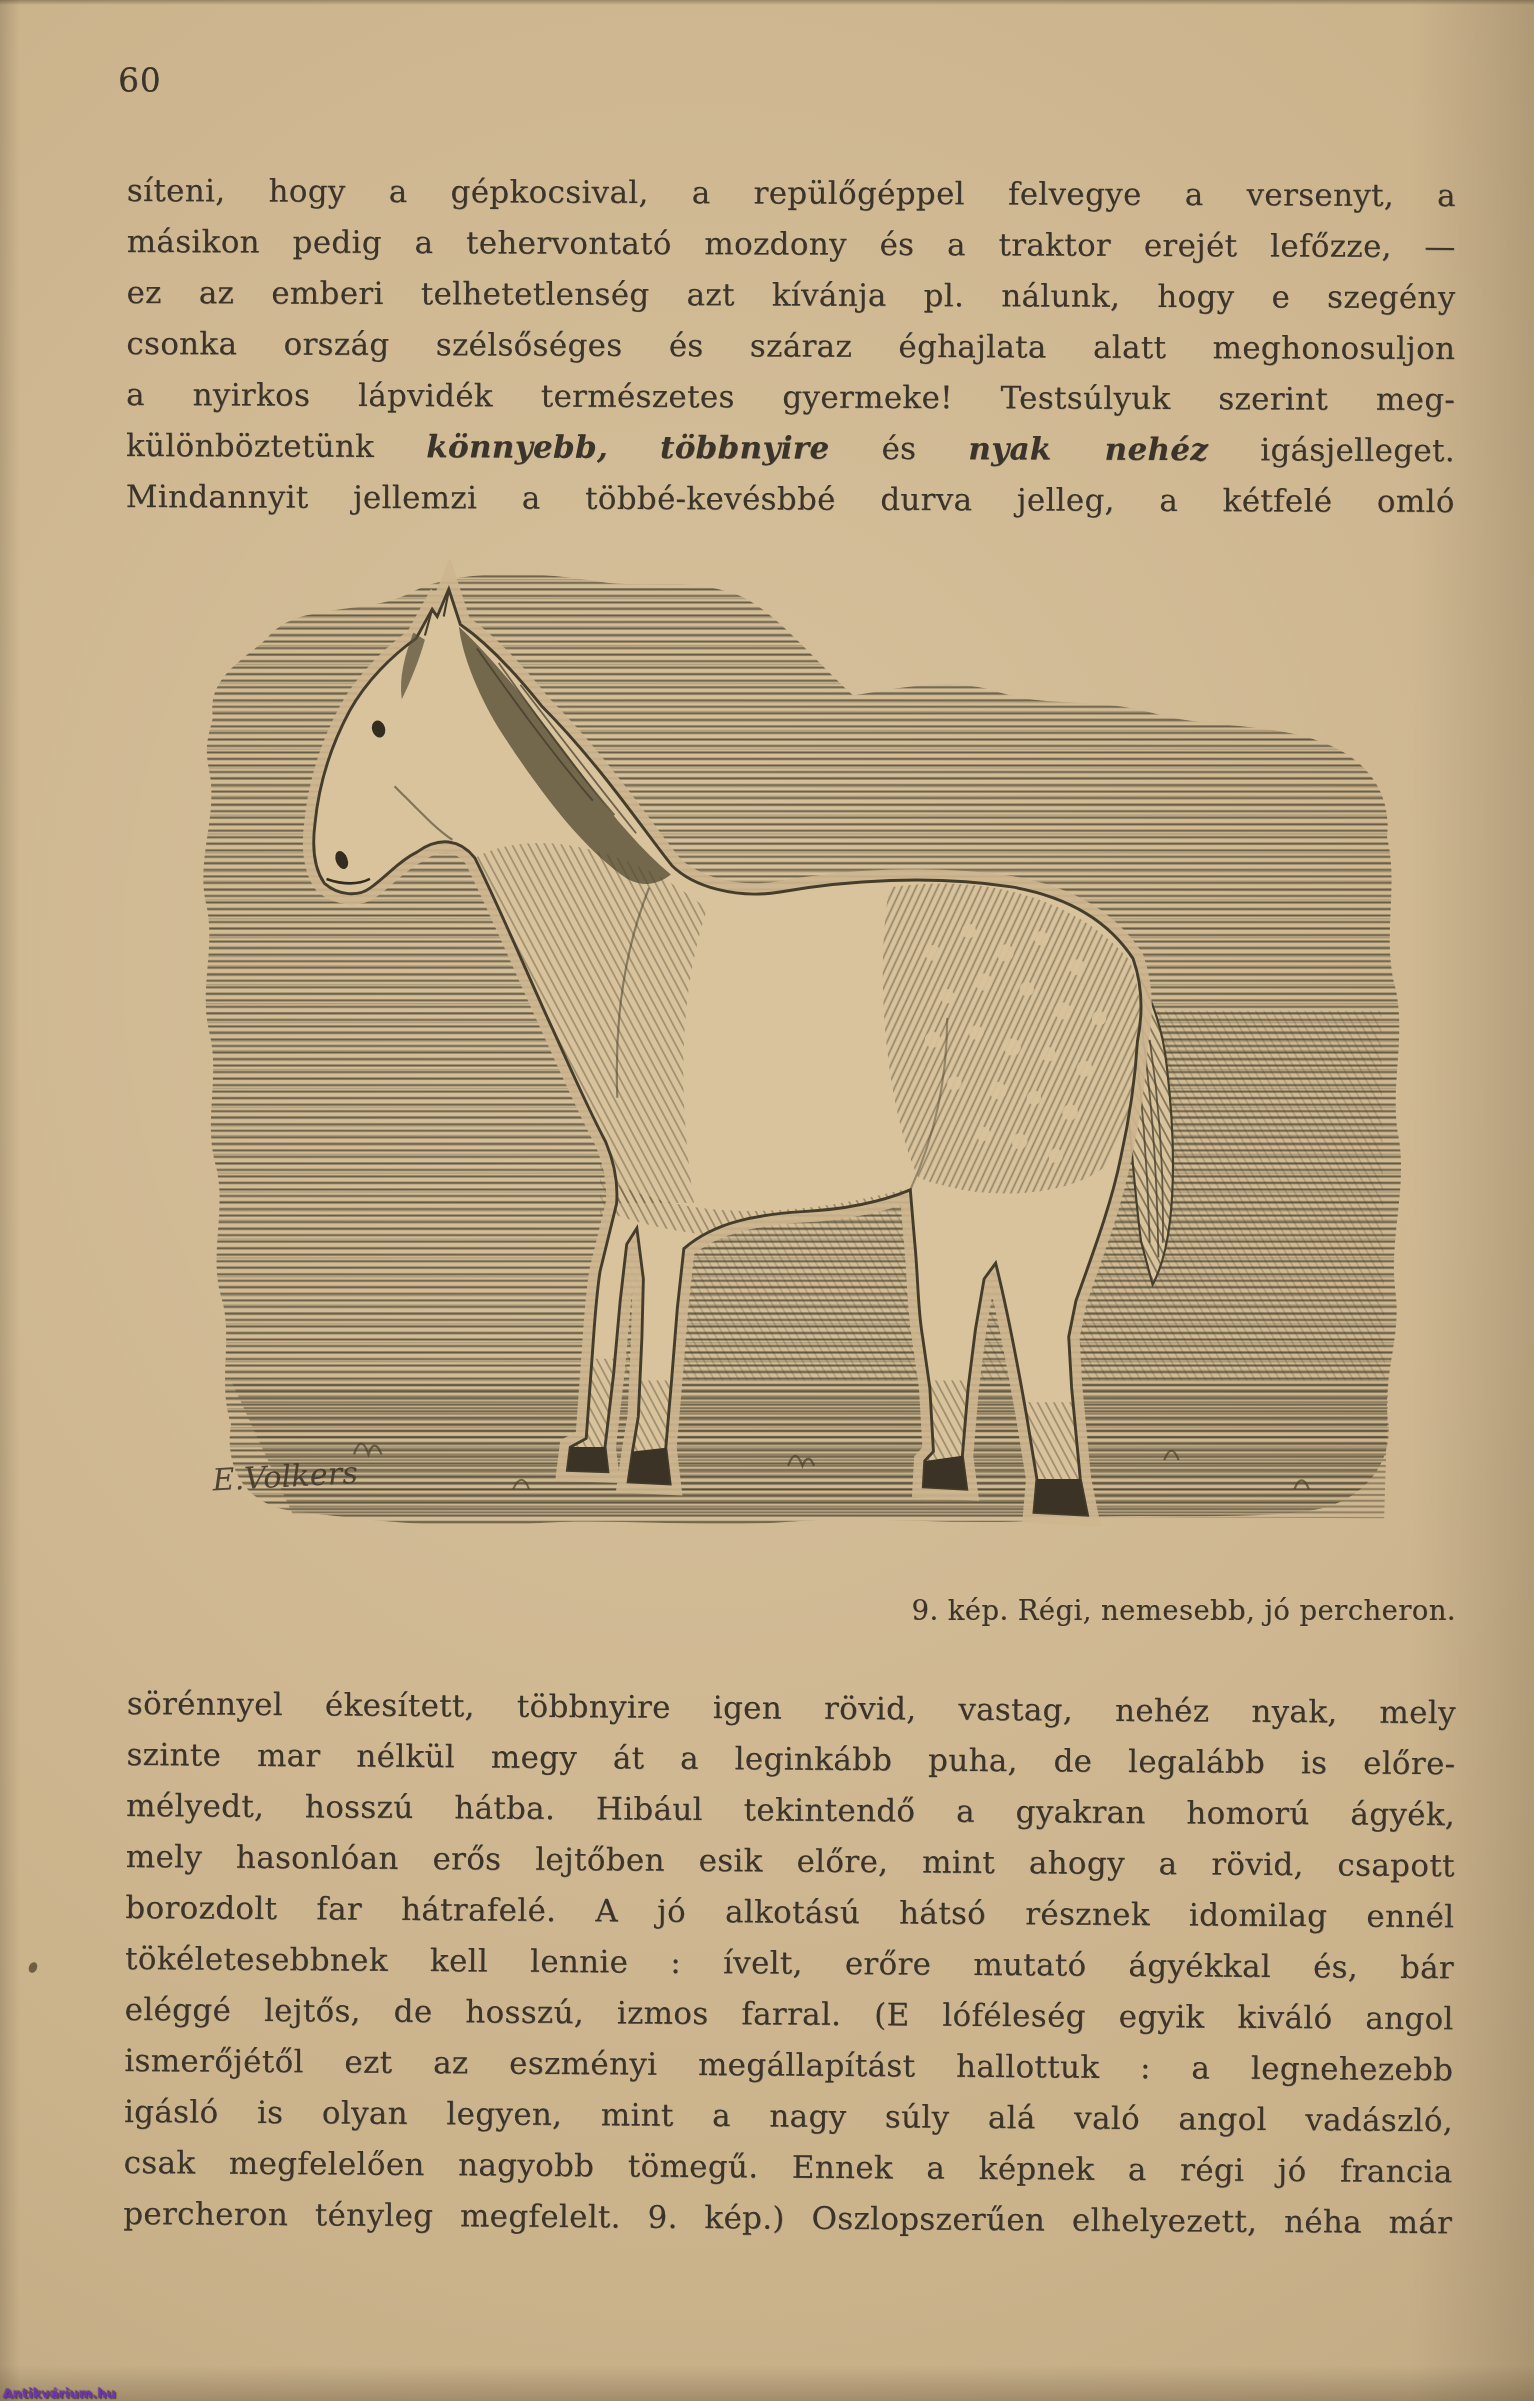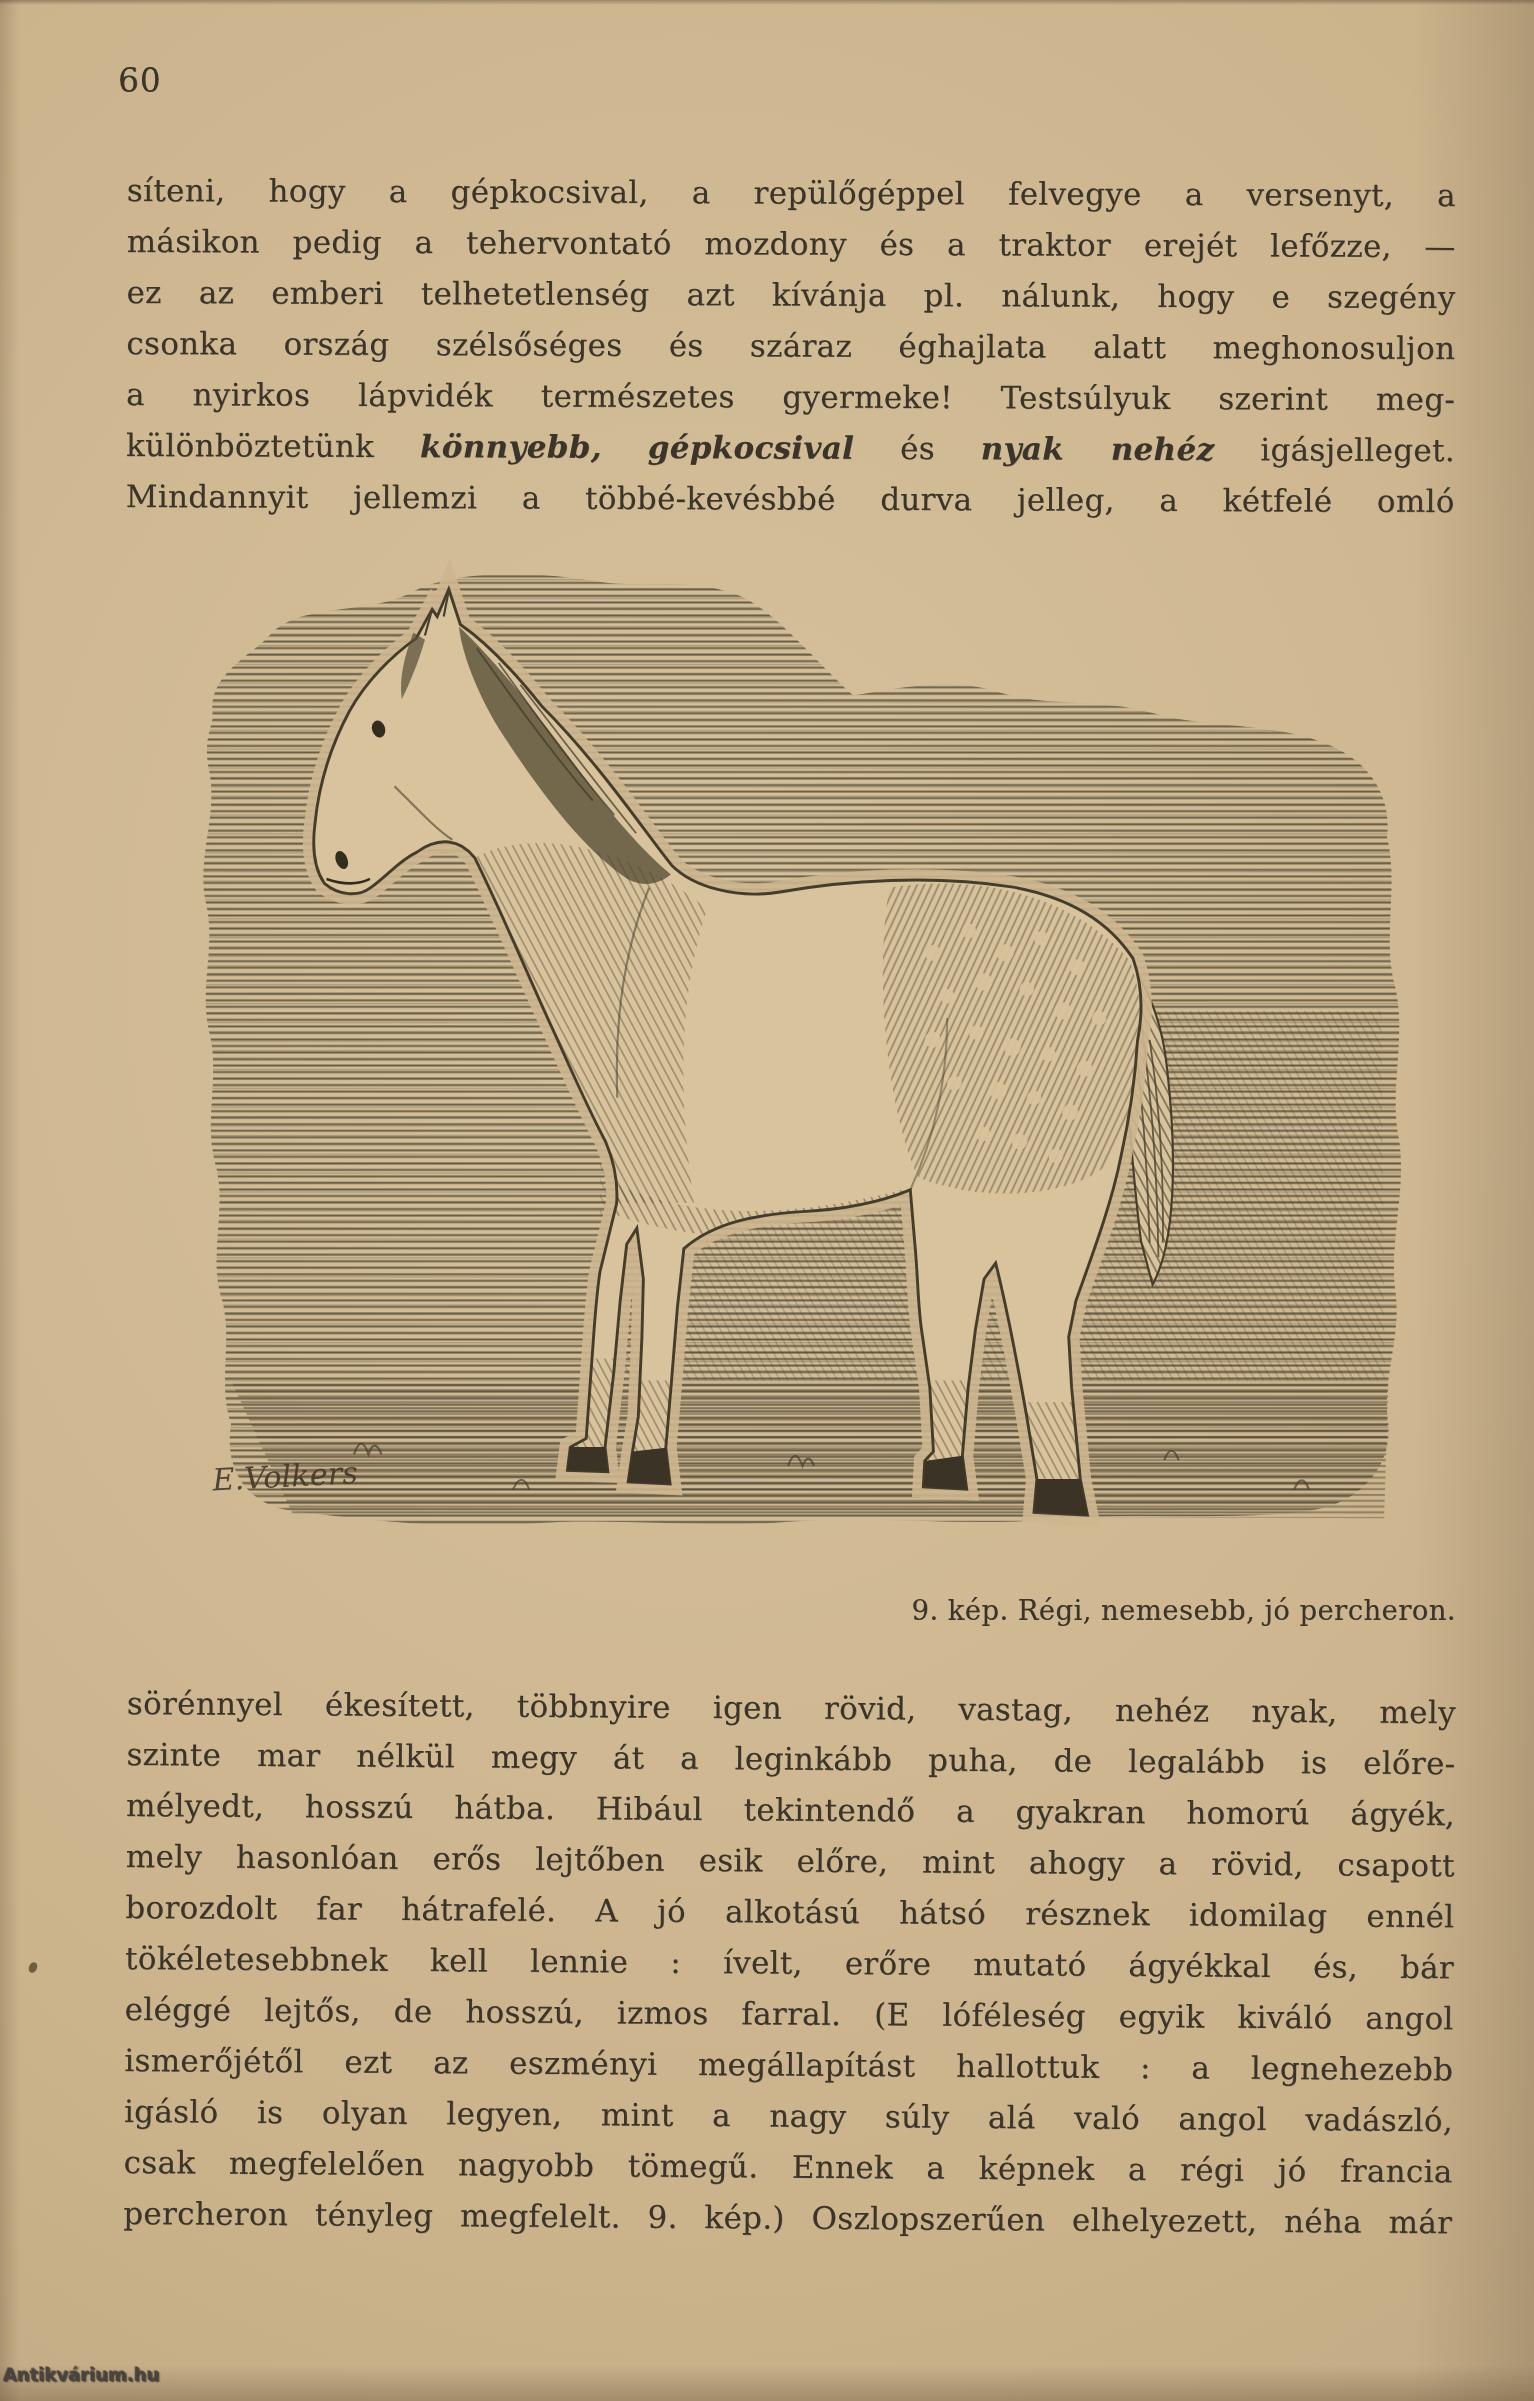--- a/index.html
+++ b/index.html
@@ -28,42 +28,42 @@
   .line{height:51px;text-align:justify;text-align-last:justify;overflow:visible;}
   .line .it{font-style:italic;font-weight:bold;}
   .caption{
     position:absolute;left:127px;top:1594px;width:1329px;
     text-align:right;font-size:27.5px;color:#3a342a;letter-spacing:0.4px;
     text-shadow:0.4px 0.4px 0.6px rgba(58,52,42,.4);
   }
   .illustration{position:absolute;left:137px;top:547px;width:1284px;height:1011px;margin:0;}
   .illustration svg{display:block;width:100%;height:100%;}
   .watermark{
-    position:absolute;left:2.9px;bottom:16px;
-    font-family:"DejaVu Sans", sans-serif;font-weight:bold;font-size:18px;
-    color:#404040;opacity:.95;letter-spacing:0px;
+    position:absolute;left:2.9px;bottom:0px;
+    font-family:"DejaVu Sans", sans-serif;font-weight:bold;font-size:13px;
+    color:#6d28d9;opacity:.95;letter-spacing:0px;
     text-shadow:1.4px 1.4px 1.4px rgba(58,46,28,.9), -0.7px -0.7px 0.7px rgba(58,46,28,.45);
   }
   .speck{position:absolute;left:29px;top:1962px;width:8px;height:11px;
     background:#574a30;border-radius:50%;opacity:.8;transform:rotate(24deg);}
 </style>
 </head>
 <body>
 
 <div class="page">
 
   <div class="page-number">60</div>
 
   <div class="para para1">
       <div class="line"><span>síteni, hogy a gépkocsival, a repülőgéppel felvegye a versenyt, a</span></div>
       <div class="line"><span>másikon pedig a tehervontató mozdony és a traktor erejét lefőzze, —</span></div>
       <div class="line"><span>ez az emberi telhetetlenség azt kívánja pl. nálunk, hogy e szegény</span></div>
       <div class="line"><span>csonka ország szélsőséges és száraz éghajlata alatt meghonosuljon</span></div>
       <div class="line"><span>a nyirkos lápvidék természetes gyermeke! Testsúlyuk szerint meg-</span></div>
-      <div class="line"><span>különböztetünk </span><span class="it">könnyebb,</span><span> </span><span class="it">gépkocsival</span><span> és </span><span class="it">nyak nehéz</span><span> igásjelleget.</span></div>
+      <div class="line"><span>különböztetünk </span><span class="it">könnyebb,</span><span> </span><span class="it">többnyire</span><span> és </span><span class="it">nyak nehéz</span><span> igásjelleget.</span></div>
       <div class="line"><span>Mindannyit jellemzi a többé-kevésbbé durva jelleg, a kétfelé omló</span></div>
     </div>
 
   <figure class="illustration">
     <svg viewBox="0 0 1775 1395" preserveAspectRatio="none">
       <defs>
         <pattern id="hbg" width="8" height="9" patternUnits="userSpaceOnUse">
           <path d="M0,4.5 H8" stroke="#504833" stroke-width="2.7"></path>
         </pattern>
         <pattern id="hbg2" width="10" height="13" patternUnits="userSpaceOnUse">

